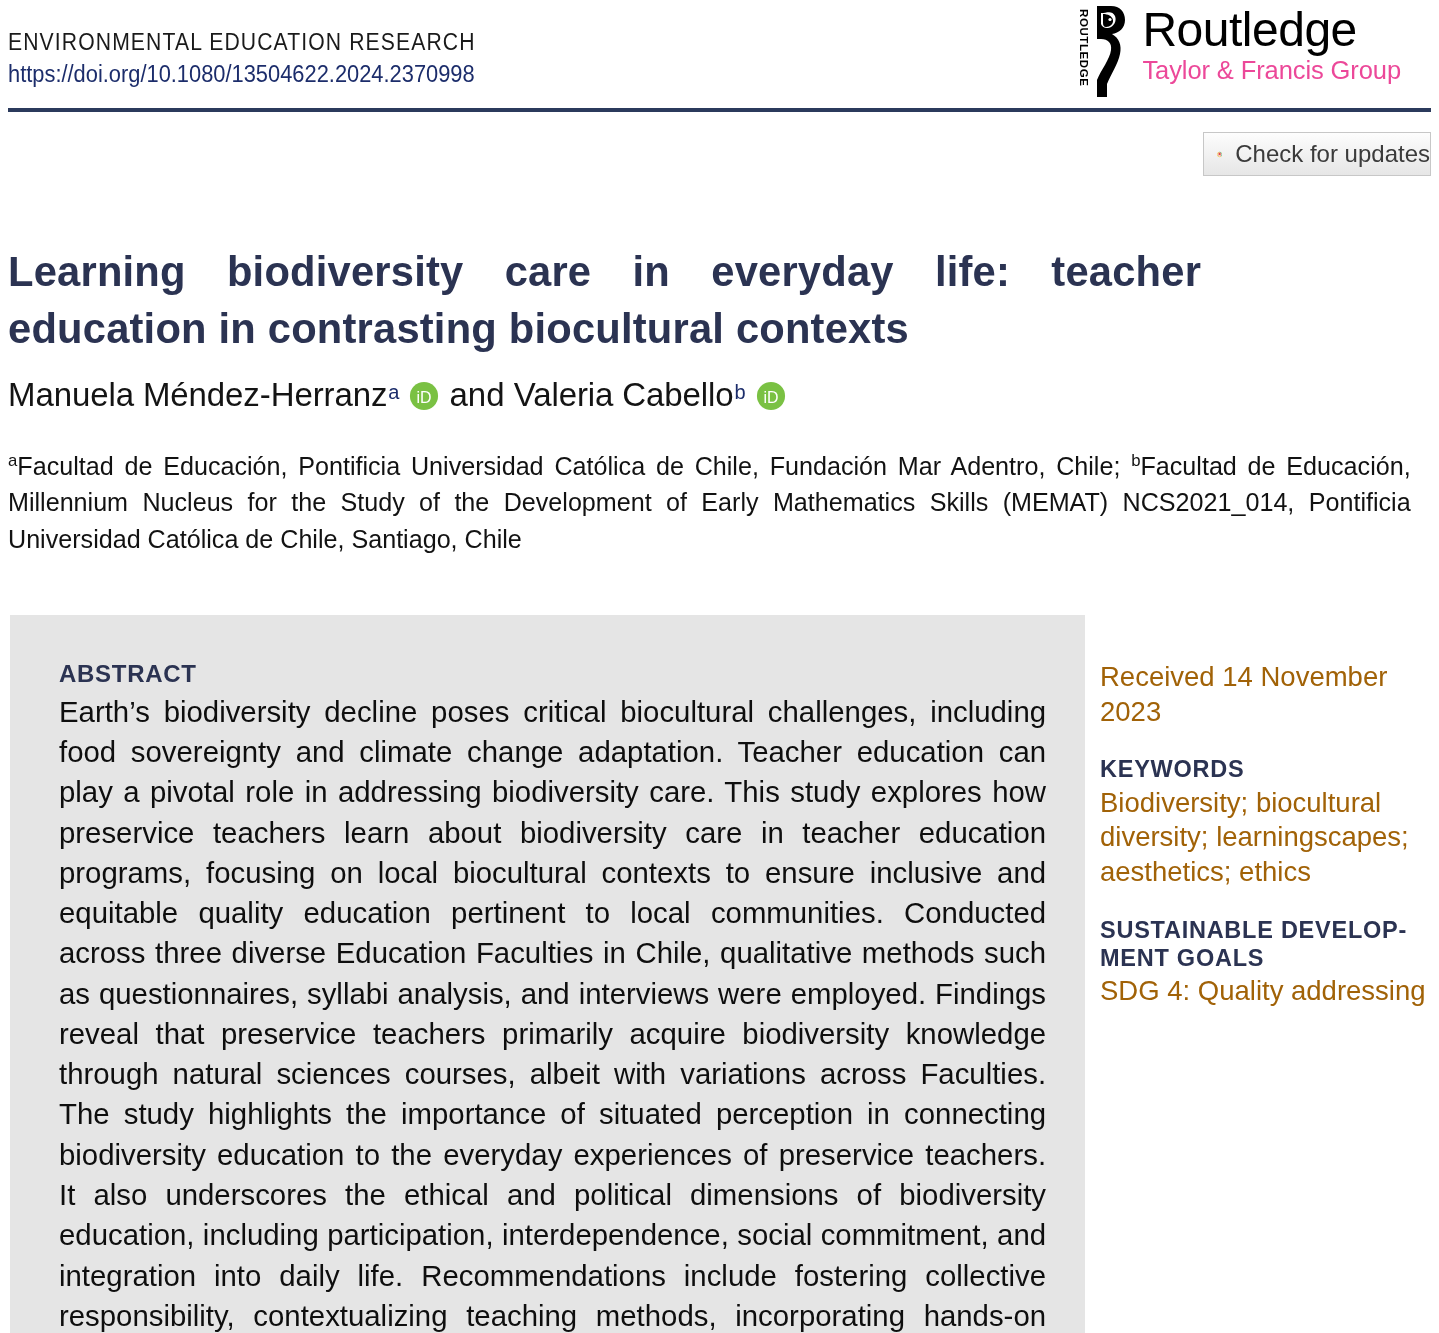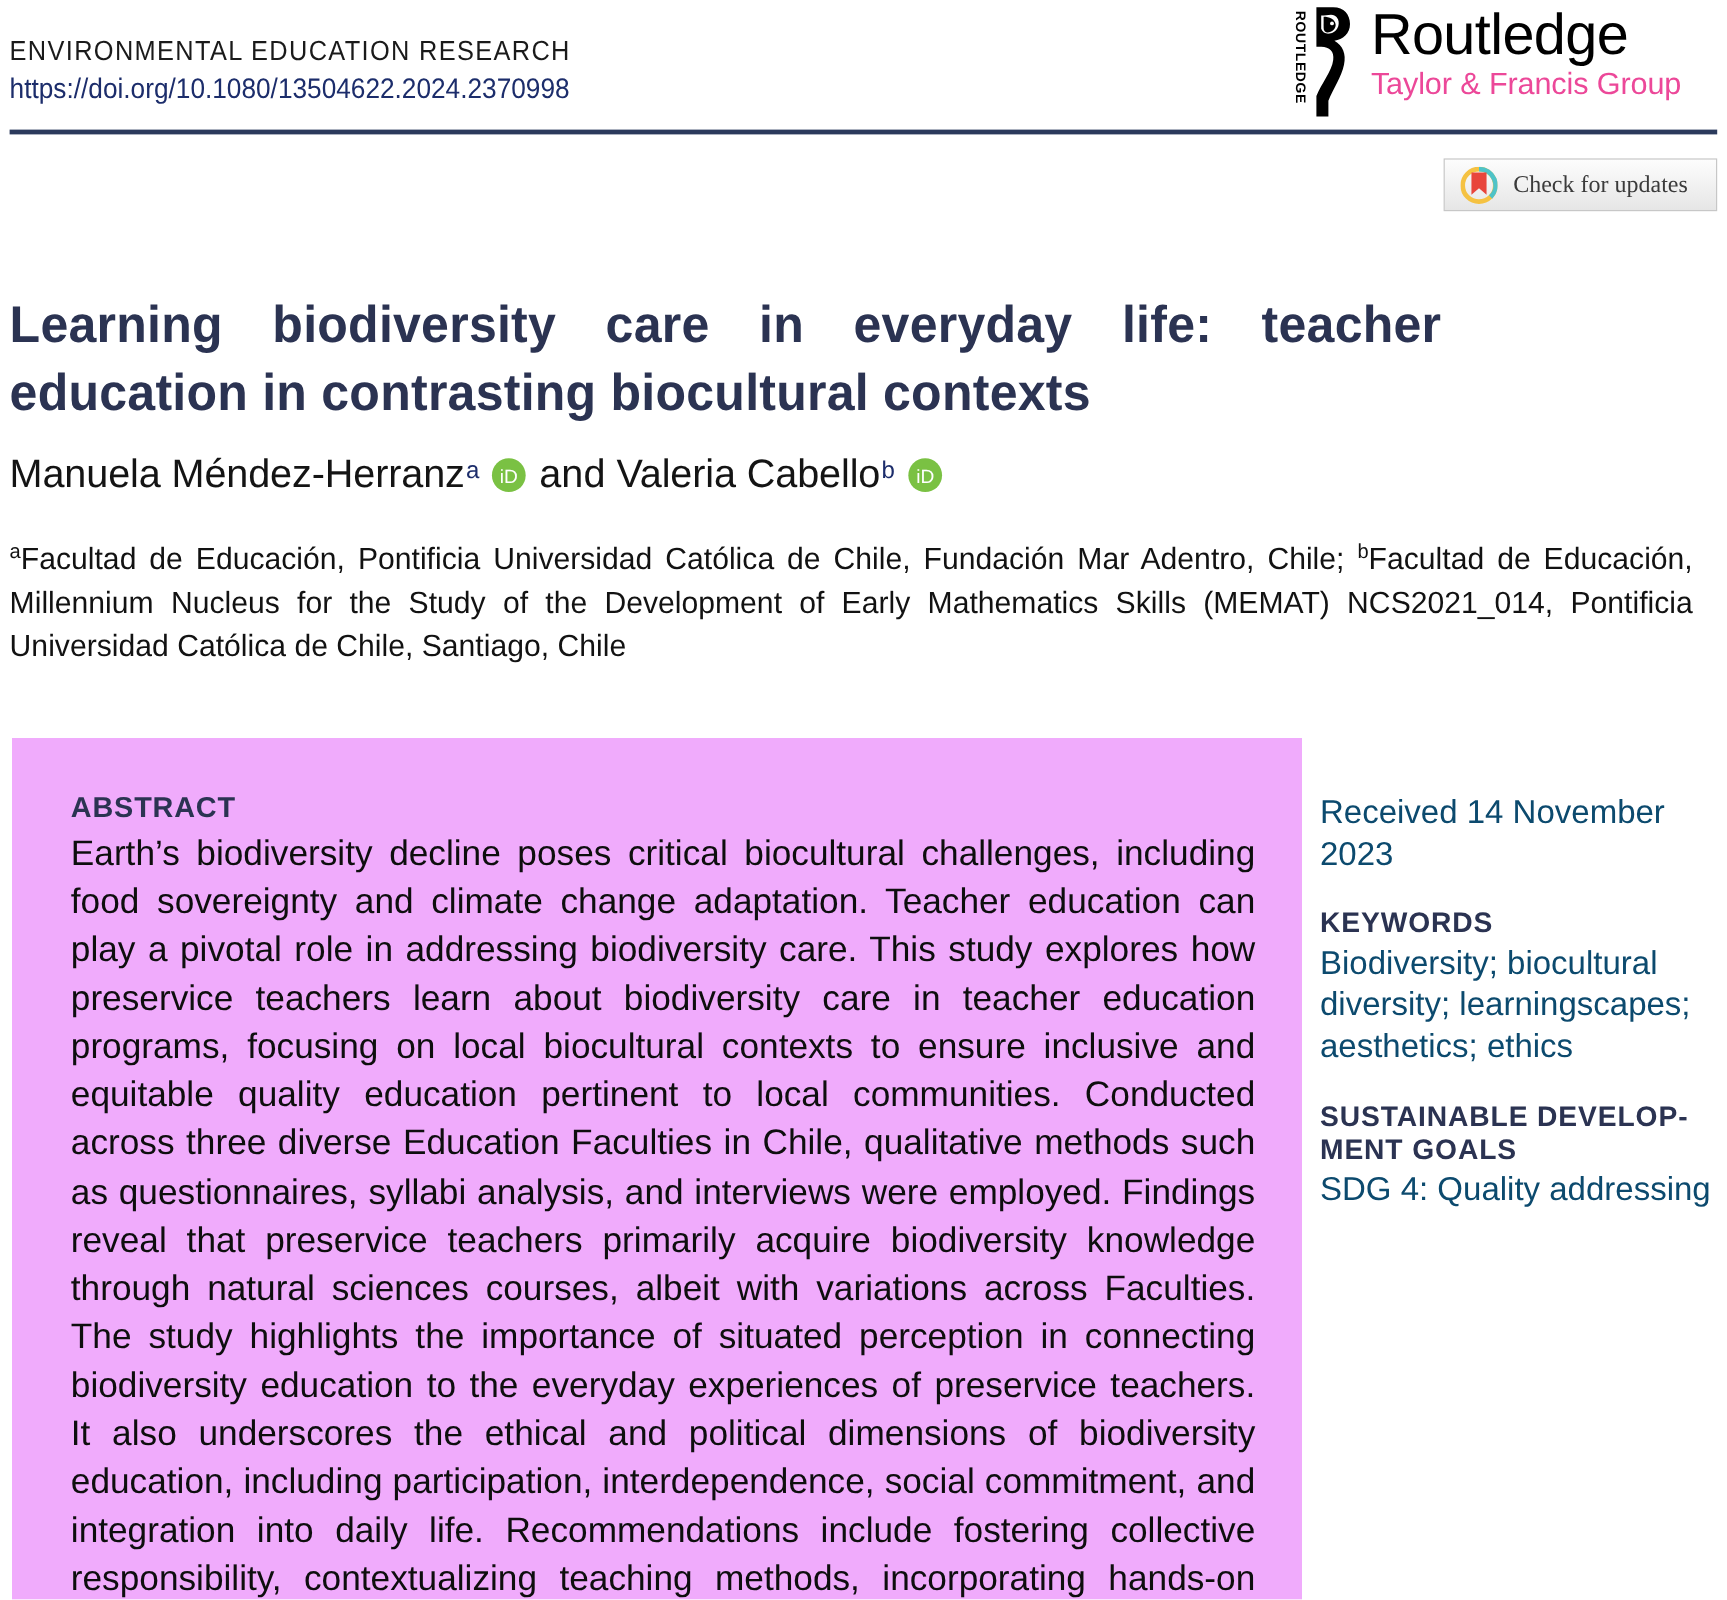--- a/index.html
+++ b/index.html
@@ -96,22 +96,22 @@
     width: 228px;
     height: 44px;
     background: linear-gradient(180deg, #fdfdfd 0%, #f1f1f1 52%, #e6e6e6 100%);
     border: 1px solid #c7c7c7;
     display: flex;
     align-items: center;
     padding-left: 13px;
     gap: 13px;
   }
   .crossmark-label {
-    font-family: Liberation Serif, serif;
-    font-size: 20px;
+    font-family: Liberation Sans, sans-serif;
+    font-size: 24px;
     color: #3b3b3b;
     white-space: nowrap;
   }
 
   
   .title {
     position: absolute;
     left: 8px;
     top: 214px;
     width: 1230px;
@@ -177,21 +177,21 @@
     vertical-align: super;
   }
 
   
   .abstract-box {
     position: absolute;
     left: 10px;
     top: 615px;
     width: 1075px;
     height: 718px;
-    background: #f0abfc;
+    background: #e5e5e5;
   }
   .abstract-inner {
     padding: 45px 34px 0 49px;
   }
   .section-head {
     font-family: "Liberation Sans", sans-serif;
     font-size: 24px;
     font-weight: bold;
     color: #2b3352;
     letter-spacing: 0.7px;
@@ -225,21 +225,21 @@
   .side-head {
     font-size: 23.5px;
     font-weight: bold;
     color: #2b3352;
     letter-spacing: 0.75px;
     line-height: 1.21;
     margin-bottom: 2px;
   }
   .side-text {
     font-size: 27.5px;
-    color: #0c4a6e;
+    color: #a16207;
     line-height: 1.26;
   }
   .side-text .ln { display: block; }
 </style>
 </head>
 <body>
 
 <div class="header">
 
   <div class="journal-block">

